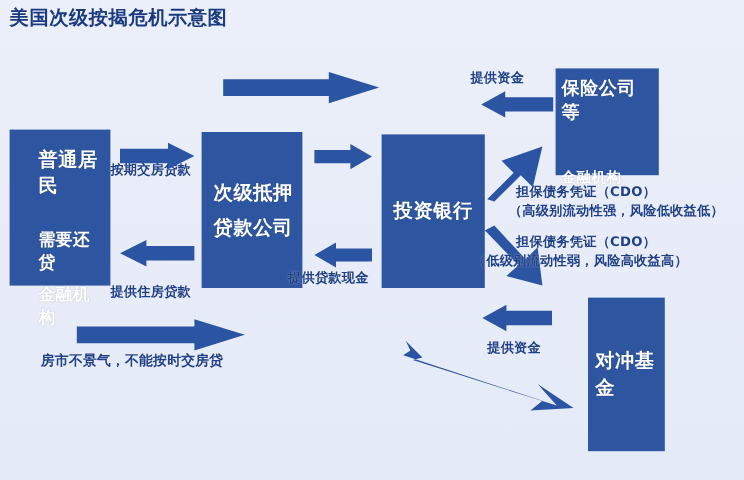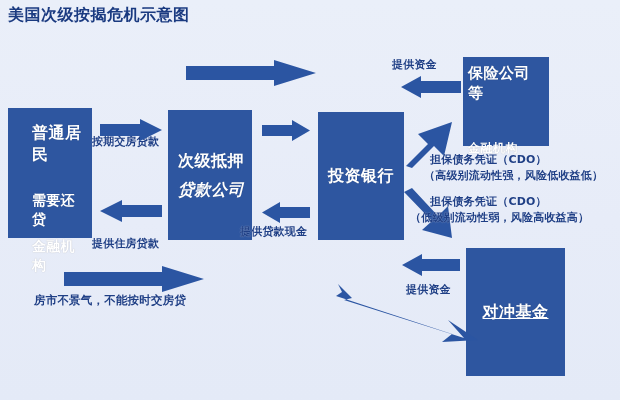--- a/index.html
+++ b/index.html
@@ -65,33 +65,33 @@
   </div>
 
   <div class="box" style="left:8px;top:108px;width:84px;height:130px;padding:14px 8px 10px 24px;justify-content:flex-start;">
     <div class="main">普通居民</div>
     <div class="sub" style="margin-top:26px;">需要还贷</div>
     <div class="sub" style="margin-top:8px;">金融机构</div>
   </div>
 
   <div class="box" style="left:168px;top:110px;width:84px;height:130px;padding:0 8px;justify-content:center;align-items:flex-end;">
     <div class="main">次级抵押</div>
-    <div class="main" style="margin-top:7px;font-style:italic;">贷款公司</div>
+    <div class="main" style="margin-top:7px;">贷款公司</div>
   </div>
 
   <div class="box" style="left:318px;top:112px;width:86px;height:128px;padding:0 6px;justify-content:center;align-items:center;">
     <div class="main">投资银行</div>
   </div>
 
   <div class="box" style="left:463px;top:57px;width:86px;height:89px;padding:6px 5px;justify-content:flex-start;align-items:flex-start;gap:32px;">
     <div class="main" style="font-size:15px;">保险公司等</div>
     <div class="main" style="font-size:12px;margin-top:4px;">金融机构</div>
   </div>
 
-  <div class="box" style="left:466px;top:248px;width:99px;height:128px;padding:0 6px;justify-content:center;align-items:center;text-decoration:underline;">
+  <div class="box" style="left:490px;top:248px;width:64px;height:128px;padding:0 6px;justify-content:center;align-items:center;">
     <div class="main">对冲基金</div>
   </div>
 
   <div class="lbl" style="left:92px;top:90px;margin-top:44px;">按期交房贷款</div>
   <div class="arw" style="left:100px;top:119px;">
     <svg width="62" height="22" viewBox="0 0 62 22">
       <path class="afill" d="M0,5 L40,5 L40,0 L62,11 L40,22 L40,17 L0,17 Z"></path>
     </svg>
   </div>
 
@@ -129,21 +129,21 @@
   </div>
   <div class="lbl" style="left:430px;top:152px;">担保债务凭证（CDO）</div>
   <div class="lbl" style="left:424px;top:168px;">（高级别流动性强，风险低收益低）</div>
 
   <div class="arw" style="left:402px;top:188px;">
     <svg width="58" height="50" viewBox="0 0 58 50">
       <path class="afill" d="M2,4 L10,0 L36,28 L46,18 L50,50 L20,42 L30,33 L4,6 Z"></path>
     </svg>
   </div>
   <div class="lbl" style="left:430px;top:194px;">担保债务凭证（CDO）</div>
-  <div class="lbl" style="left:410px;top:210px;">（低级别流动性弱，风险高收益高）</div>
+  <div class="lbl" style="left:394px;top:210px;">（低级别流动性弱，风险高收益高）</div>
 
   <div class="arw" style="left:402px;top:254px;">
     <svg width="58" height="22" viewBox="0 0 58 22">
       <path class="afill" d="M58,5 L20,5 L20,0 L0,11 L20,22 L20,17 L58,17 Z"></path>
     </svg>
   </div>
   <div class="lbl" style="left:406px;top:282px;">提供资金</div>
 
   <div class="arw" style="left:64px;top:266px;">
     <svg width="140" height="26" viewBox="0 0 140 26">

